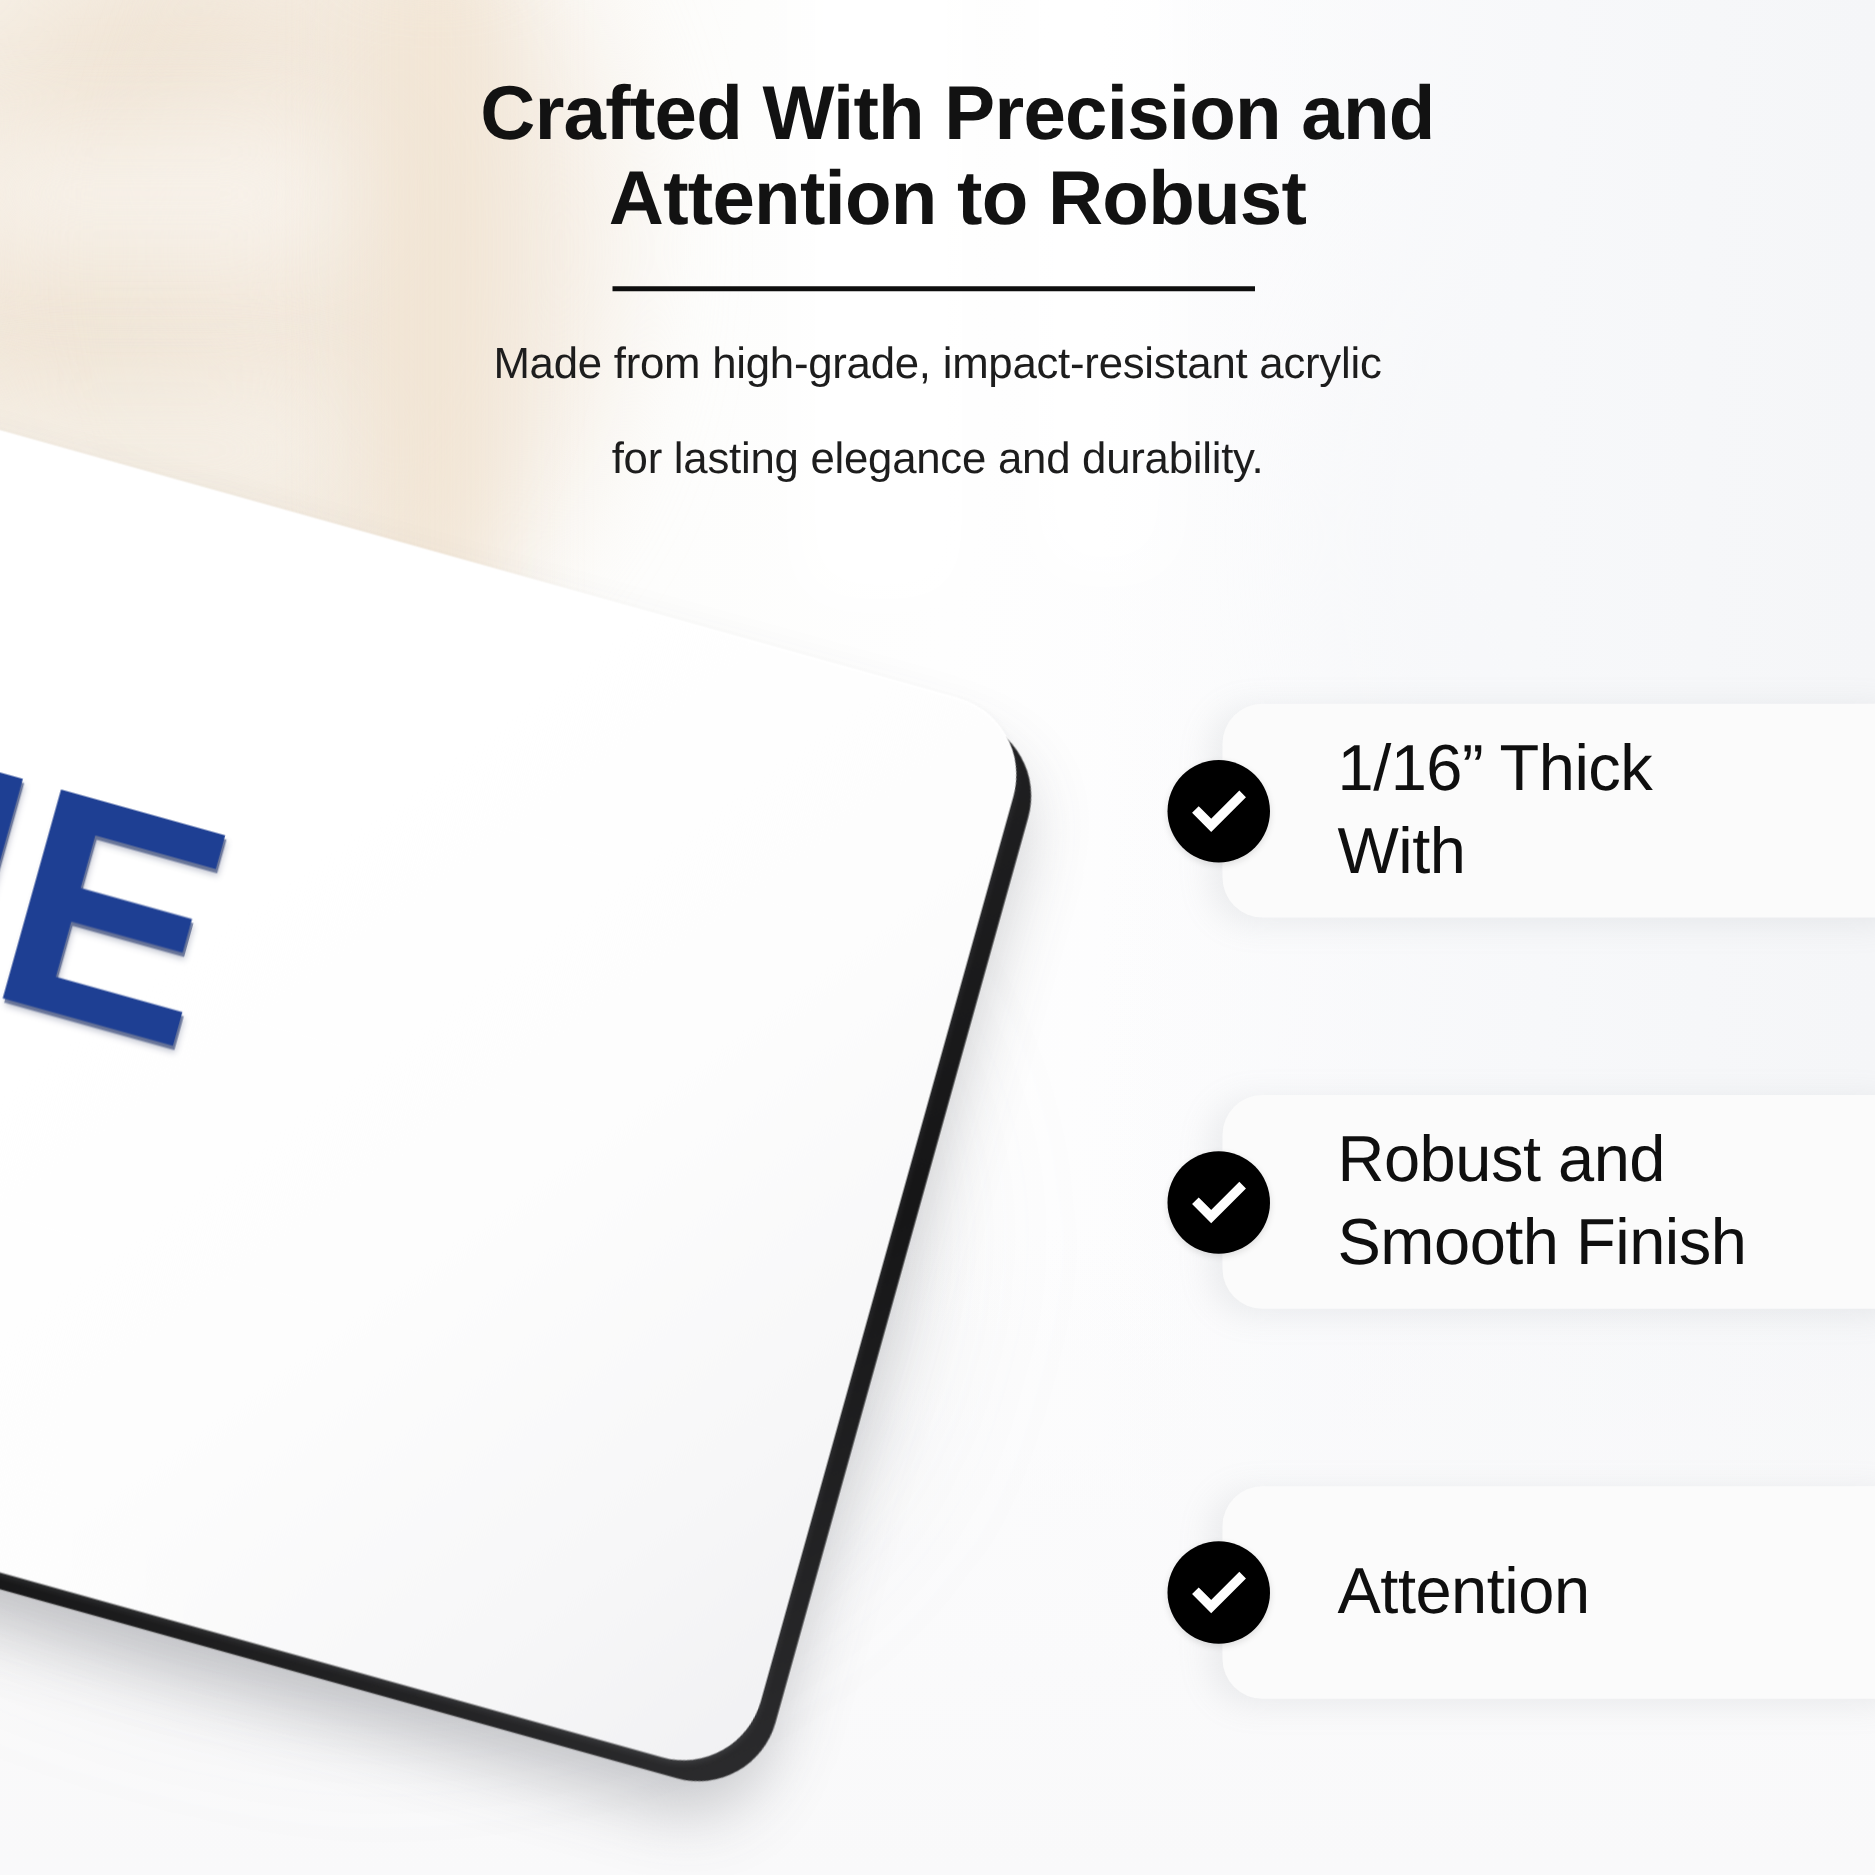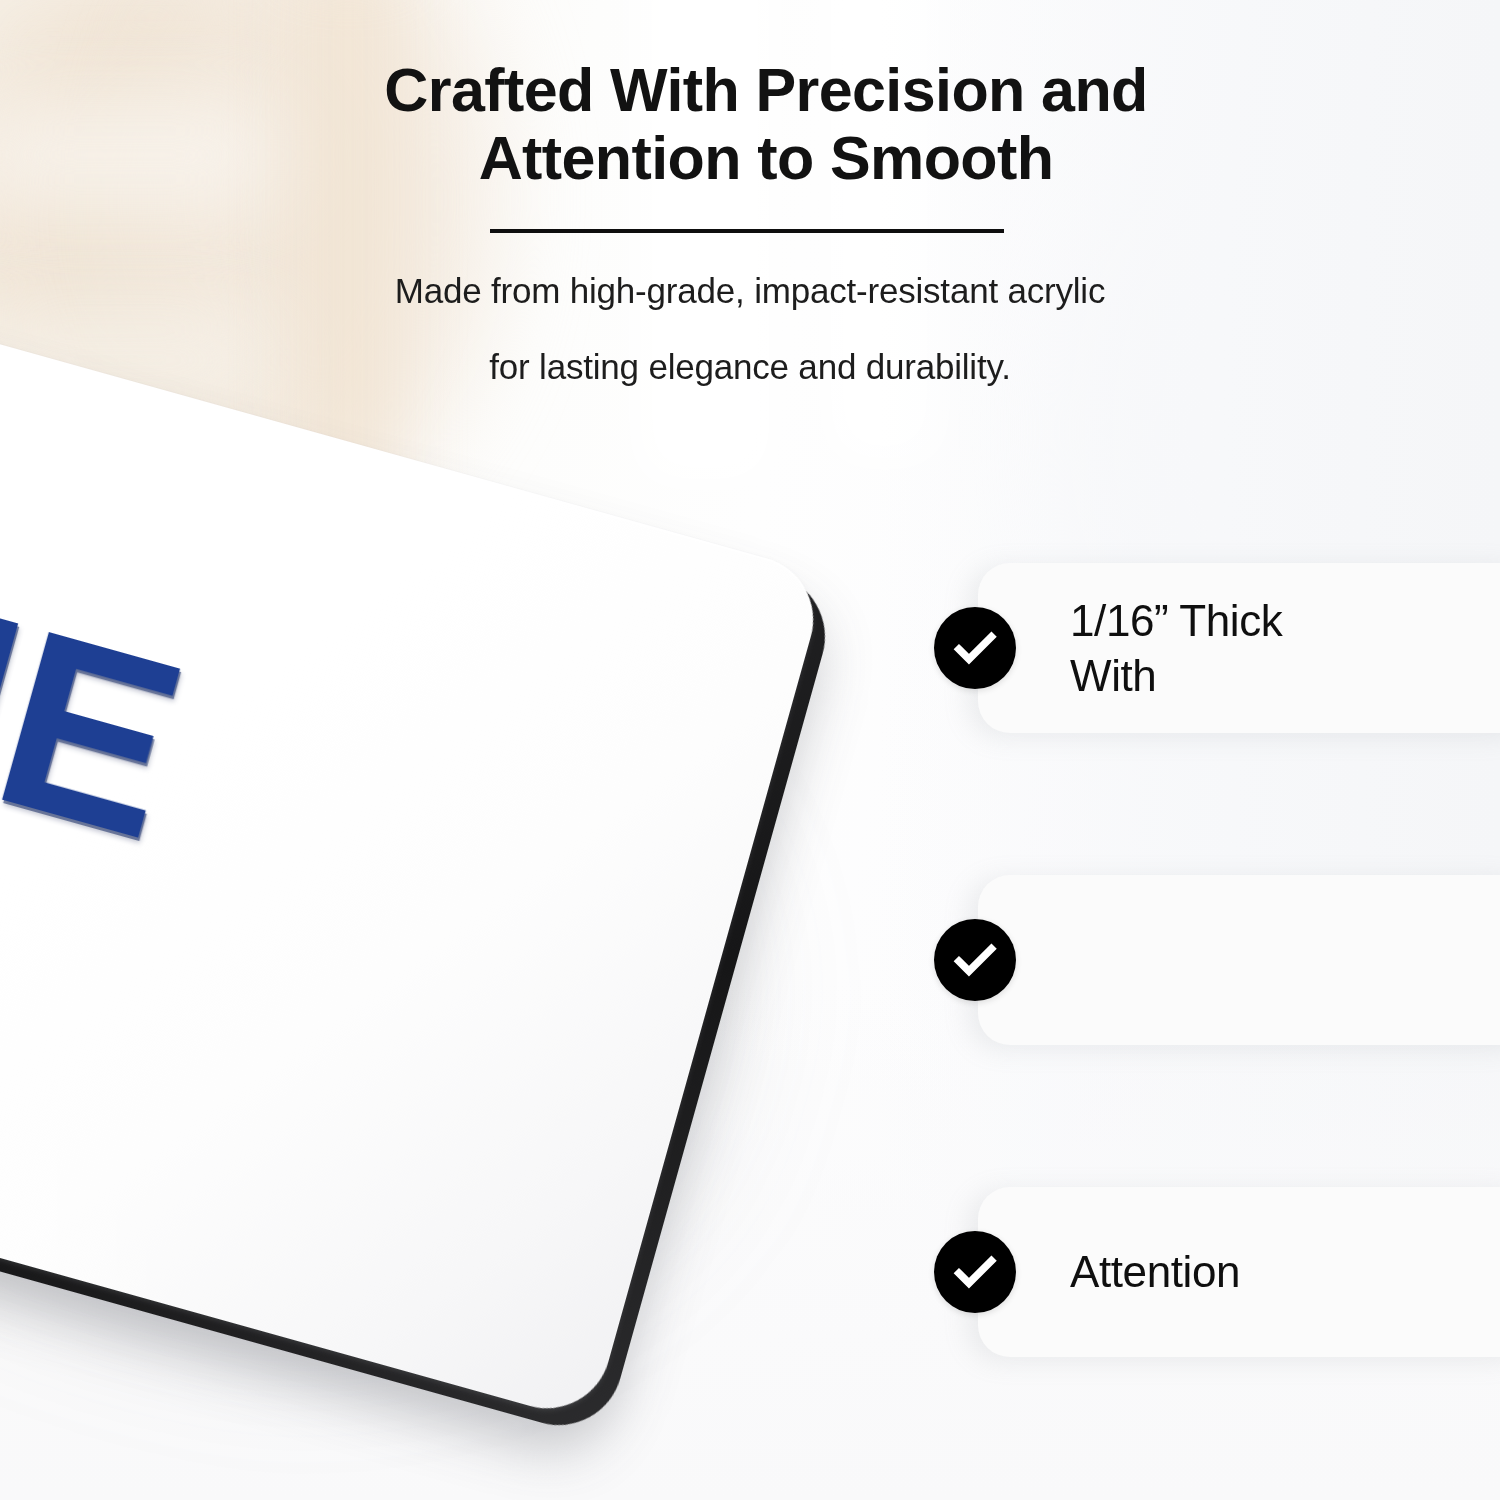--- a/index.html
+++ b/index.html
@@ -215,21 +215,21 @@
     width:82px; height:82px;
     border-radius:50%;
     background:#000000;
     display:flex; align-items:center; justify-content:center;
     box-shadow:0 2px 6px rgba(0,0,0,.12);
   }
   .check-badge svg{ width:50px; height:50px; display:block; }
 
   .feature-label{
     color:#0f0f0f;
-    font-size:44px;
+    font-size:52px;
     line-height:1.26;
     font-weight:400;
     letter-spacing:-0.4px;
   }
 </style>
 </head>
 <body>
 
 <div id="stage">
 
@@ -242,21 +242,21 @@
   <div class="bg-blob blob-col"></div>
   <div class="bg-blob blob-win-a"></div>
   <div class="bg-blob blob-win-b"></div>
   <div class="bg-blob blob-cool"></div>
   <div class="bg-right-wash"></div>
   <div class="bg-bottom-wash"></div>
 
   <div class="header">
     <h1 class="headline">
       <span class="hl-line">Crafted With Precision and</span>
-      <span class="hl-line">Attention to Smooth</span>
+      <span class="hl-line">Attention to Robust</span>
     </h1>
     <div class="divider-wrap">
       <div class="divider"></div>
     </div>
     <p class="subcopy">
       <span class="sc-line">Made from high-grade, impact-resistant acrylic</span>
       <span class="sc-line">for lasting elegance and durability.</span>
     </p>
   </div>
 
@@ -284,20 +284,24 @@
         <span>With</span>
       </span>
     </div>
 
     <div class="feature-card">
       <span class="check-badge">
         <svg viewBox="0 0 24 24" aria-hidden="true">
           <path d="M4.3 12.6 L9.1 17.4 L19.9 6.6" fill="none" stroke="#ffffff" stroke-width="3.6" stroke-linecap="square" stroke-linejoin="miter"></path>
         </svg>
       </span>
+      <span class="feature-label">
+        <span>Robust and</span><br>
+        <span>Smooth Finish</span>
+      </span>
     </div>
 
     <div class="feature-card">
       <span class="check-badge">
         <svg viewBox="0 0 24 24" aria-hidden="true">
           <path d="M4.3 12.6 L9.1 17.4 L19.9 6.6" fill="none" stroke="#ffffff" stroke-width="3.6" stroke-linecap="square" stroke-linejoin="miter"></path>
         </svg>
       </span>
       <span class="feature-label">
         <span>Attention</span><br>

